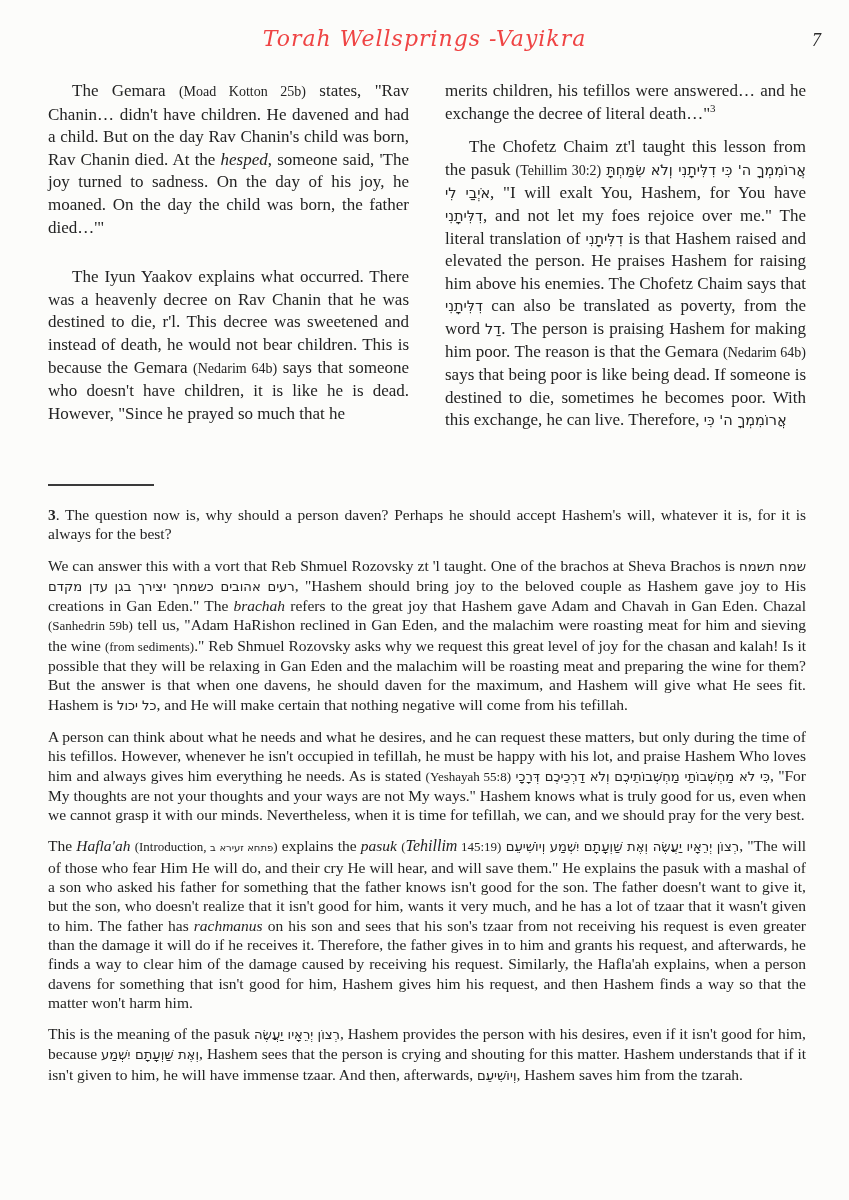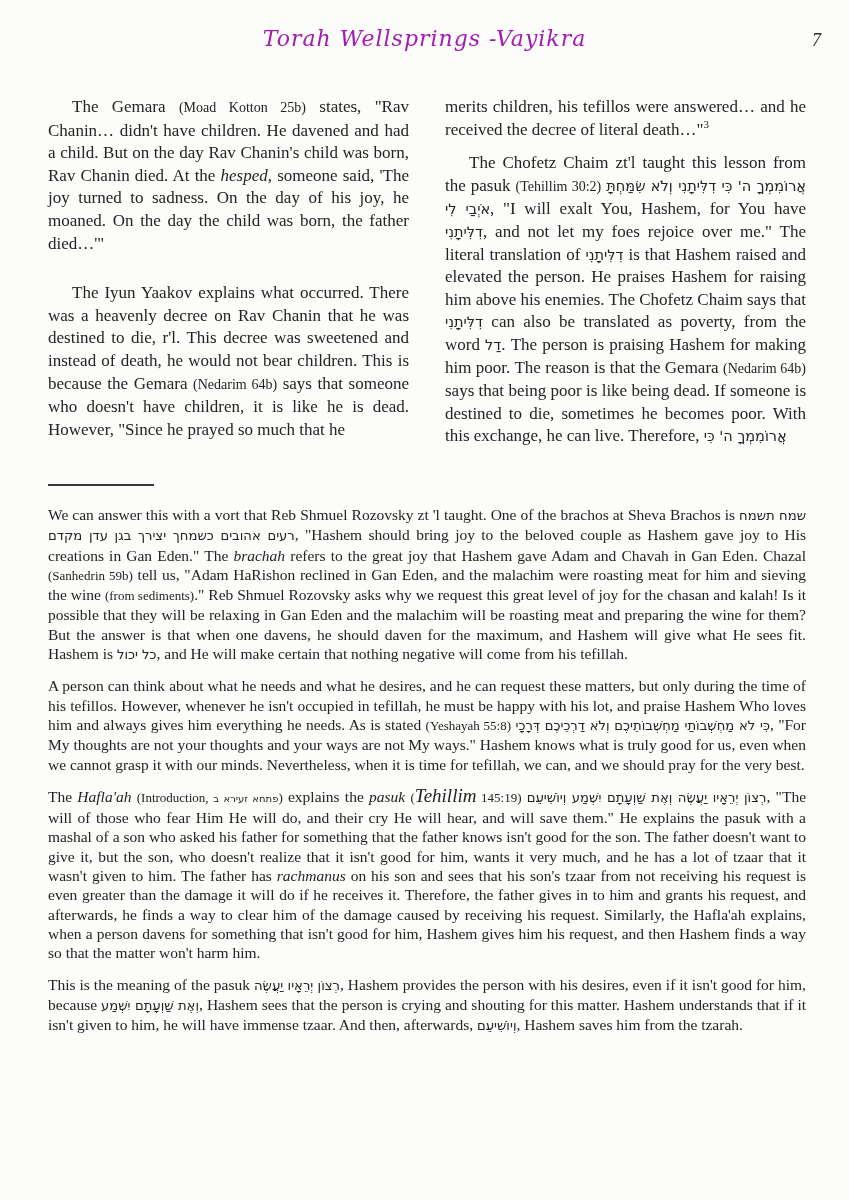--- a/index.html
+++ b/index.html
@@ -12,28 +12,28 @@
     font-family:"Liberation Serif", serif;
     overflow:hidden;
   }
   .header-title{
     position:absolute;top:26px;left:0;right:0;
     text-align:center;
     font-family:"DejaVu Serif", serif;
     font-style:italic;
     font-size:22px;
     letter-spacing:1px;
-    color:#a21caf;
+    color:#ef4444;
   }
   .page-number{
     position:absolute;top:30px;right:28px;
     font-style:italic;font-size:18px;color:#2b2b2b;
   }
   .main{
-    position:absolute;top:96px;left:48px;width:758px;
+    position:absolute;top:80px;left:48px;width:758px;
     display:flex;gap:36px;
   }
   .col{
     width:364px;
     font-size:17px;line-height:22.6px;
     text-align:justify;
   }
   .para{margin:0;}
   .para.indent{text-indent:24px;}
   .col-left .para{margin-bottom:27px;}
@@ -49,45 +49,46 @@
     text-align:justify;
   }
   .footnotes .para{margin-bottom:12px;}
   .footnotes .para:last-child{margin-bottom:4px;}
   .s-r{}
   .s-i{font-style:italic;}
   .s-b{font-weight:700;}
   .s-small{font-size:14px;}
   .s-small-i{font-size:14px;font-style:italic;}
   .footnotes .s-small{font-size:13px;}
-  .footnotes .s-small-i{font-size:19px;font-style:italic;}
+  .footnotes .s-small-i{font-size:16px;font-style:italic;}
   .s-he{font-family:"DejaVu Sans", sans-serif;font-size:14.5px;}
   .footnotes .s-he{font-size:13.2px;}
   .s-he-small{font-family:"DejaVu Sans", sans-serif;font-size:10px;}
   .s-sup{vertical-align:super;font-size:11px;line-height:0;}
 </style>
 </head>
 <body>
 
 <div class="page">
   <div class="header-title">Torah Wellsprings -Vayikra</div>
   <div class="page-number">7</div>
 
   <div class="main">
     <div class="col col-left">
         <p class="para indent"><span class="s-r">The Gemara </span><span class="s-small">(Moad Kotton 25b)</span><span class="s-r"> states, "Rav Chanin… didn't have children. He davened and had a child. But on the day Rav Chanin's child was born, Rav Chanin died. At the </span><span class="s-i">hesped</span><span class="s-r">, someone said, 'The joy turned to sadness. On the day of his joy, he moaned. On the day the child was born, the father died…'"</span></p>
         <p class="para indent"><span class="s-r">The Iyun Yaakov explains what occurred. There was a heavenly decree on Rav Chanin that he was destined to die, r'l. This decree was sweetened and instead of death, he would not bear children. This is because the Gemara </span><span class="s-small">(Nedarim 64b)</span><span class="s-r"> says that someone who doesn't have children, it is like he is dead. However, "Since he prayed so much that he</span></p>
       </div>
     <div class="col col-right">
-        <p class="para"><span class="s-r">merits children, his tefillos were answered… and he received the decree of literal death…"</span><span class="s-sup">3</span></p>
+        <p class="para"><span class="s-r">merits children, his tefillos were answered… and he exchange the decree of literal death…"</span><span class="s-sup">3</span></p>
         <p class="para indent"><span class="s-r">The Chofetz Chaim zt'l taught this lesson from the pasuk </span><span class="s-small">(Tehillim 30:2)</span><span class="s-r"> </span><span class="s-he">אֲרוֹמִמְךָ ה' כִּי דִלִּיתָנִי וְלֹא שִׂמַּחְתָּ אֹיְבַי לִי</span><span class="s-r">, "I will exalt You, Hashem, for You have </span><span class="s-he">דִלִּיתָנִי</span><span class="s-r">, and not let my foes rejoice over me." The literal translation of </span><span class="s-he">דִלִּיתָנִי</span><span class="s-r"> is that Hashem raised and elevated the person. He praises Hashem for raising him above his enemies. The Chofetz Chaim says that </span><span class="s-he">דִלִּיתָנִי</span><span class="s-r"> can also be translated as poverty, from the word </span><span class="s-he">דַל</span><span class="s-r">. The person is praising Hashem for making him poor. The reason is that the Gemara </span><span class="s-small">(Nedarim 64b)</span><span class="s-r"> says that being poor is like being dead. If someone is destined to die, sometimes he becomes poor. With this exchange, he can live. Therefore, </span><span class="s-he">אֲרוֹמִמְךָ ה' כִּי</span></p>
       </div>
   </div>
 
   <div class="divider"></div>
 
   <div class="footnotes">
+      <p class="para"><span class="s-b">3</span><span class="s-r">. The question now is, why should a person daven? Perhaps he should accept Hashem's will, whatever it is, for it is always for the best?</span></p>
       <p class="para"><span class="s-r">We can answer this with a vort that Reb Shmuel Rozovsky zt 'l taught. One of the brachos at Sheva Brachos is </span><span class="s-he">שמח תשמח רעים אהובים כשמחך יצירך בגן עדן מקדם</span><span class="s-r">, "Hashem should bring joy to the beloved couple as Hashem gave joy to His creations in Gan Eden." The </span><span class="s-i">brachah</span><span class="s-r"> refers to the great joy that Hashem gave Adam and Chavah in Gan Eden. Chazal </span><span class="s-small">(Sanhedrin 59b)</span><span class="s-r"> tell us, "Adam HaRishon reclined in Gan Eden, and the malachim were roasting meat for him and sieving the wine </span><span class="s-small">(from sediments)</span><span class="s-r">." Reb Shmuel Rozovsky asks why we request this great level of joy for the chasan and kalah! Is it possible that they will be relaxing in Gan Eden and the malachim will be roasting meat and preparing the wine for them? But the answer is that when one davens, he should daven for the maximum, and Hashem will give what He sees fit. Hashem is </span><span class="s-he">כל יכול</span><span class="s-r">, and He will make certain that nothing negative will come from his tefillah.</span></p>
       <p class="para"><span class="s-r">A person can think about what he needs and what he desires, and he can request these matters, but only during the time of his tefillos. However, whenever he isn't occupied in tefillah, he must be happy with his lot, and praise Hashem Who loves him and always gives him everything he needs. As is stated </span><span class="s-small">(Yeshayah 55:8)</span><span class="s-r"> </span><span class="s-he">כִּי לֹא מַחְשְׁבוֹתַי מַחְשְׁבוֹתֵיכֶם וְלֹא דַרְכֵיכֶם דְּרָכָי</span><span class="s-r">, "For My thoughts are not your thoughts and your ways are not My ways." Hashem knows what is truly good for us, even when we cannot grasp it with our minds. Nevertheless, when it is time for tefillah, we can, and we should pray for the very best.</span></p>
       <p class="para"><span class="s-r">The </span><span class="s-i">Hafla'ah</span><span class="s-r"> </span><span class="s-small">(Introduction, </span><span class="s-he-small">פתחא זעירא ב</span><span class="s-small">)</span><span class="s-r"> explains the </span><span class="s-i">pasuk</span><span class="s-r"> </span><span class="s-small">(</span><span class="s-small-i">Tehillim</span><span class="s-small"> 145:19)</span><span class="s-r"> </span><span class="s-he">רְצוֹן יְרֵאָיו יַעֲשֶׂה וְאֶת שַׁוְעָתָם יִשְׁמַע וְיוֹשִׁיעֵם</span><span class="s-r">, "The will of those who fear Him He will do, and their cry He will hear, and will save them." He explains the pasuk with a mashal of a son who asked his father for something that the father knows isn't good for the son. The father doesn't want to give it, but the son, who doesn't realize that it isn't good for him, wants it very much, and he has a lot of tzaar that it wasn't given to him. The father has </span><span class="s-i">rachmanus</span><span class="s-r"> on his son and sees that his son's tzaar from not receiving his request is even greater than the damage it will do if he receives it. Therefore, the father gives in to him and grants his request, and afterwards, he finds a way to clear him of the damage caused by receiving his request. Similarly, the Hafla'ah explains, when a person davens for something that isn't good for him, Hashem gives him his request, and then Hashem finds a way so that the matter won't harm him.</span></p>
       <p class="para"><span class="s-r">This is the meaning of the pasuk </span><span class="s-he">רְצוֹן יְרֵאָיו יַעֲשֶׂה</span><span class="s-r">, Hashem provides the person with his desires, even if it isn't good for him, because </span><span class="s-he">וְאֶת שַׁוְעָתָם יִשְׁמַע</span><span class="s-r">, Hashem sees that the person is crying and shouting for this matter. Hashem understands that if it isn't given to him, he will have immense tzaar. And then, afterwards, </span><span class="s-he">וְיוֹשִׁיעֵם</span><span class="s-r">, Hashem saves him from the tzarah.</span></p>
     </div>
 </div>
 
 </body></html>

